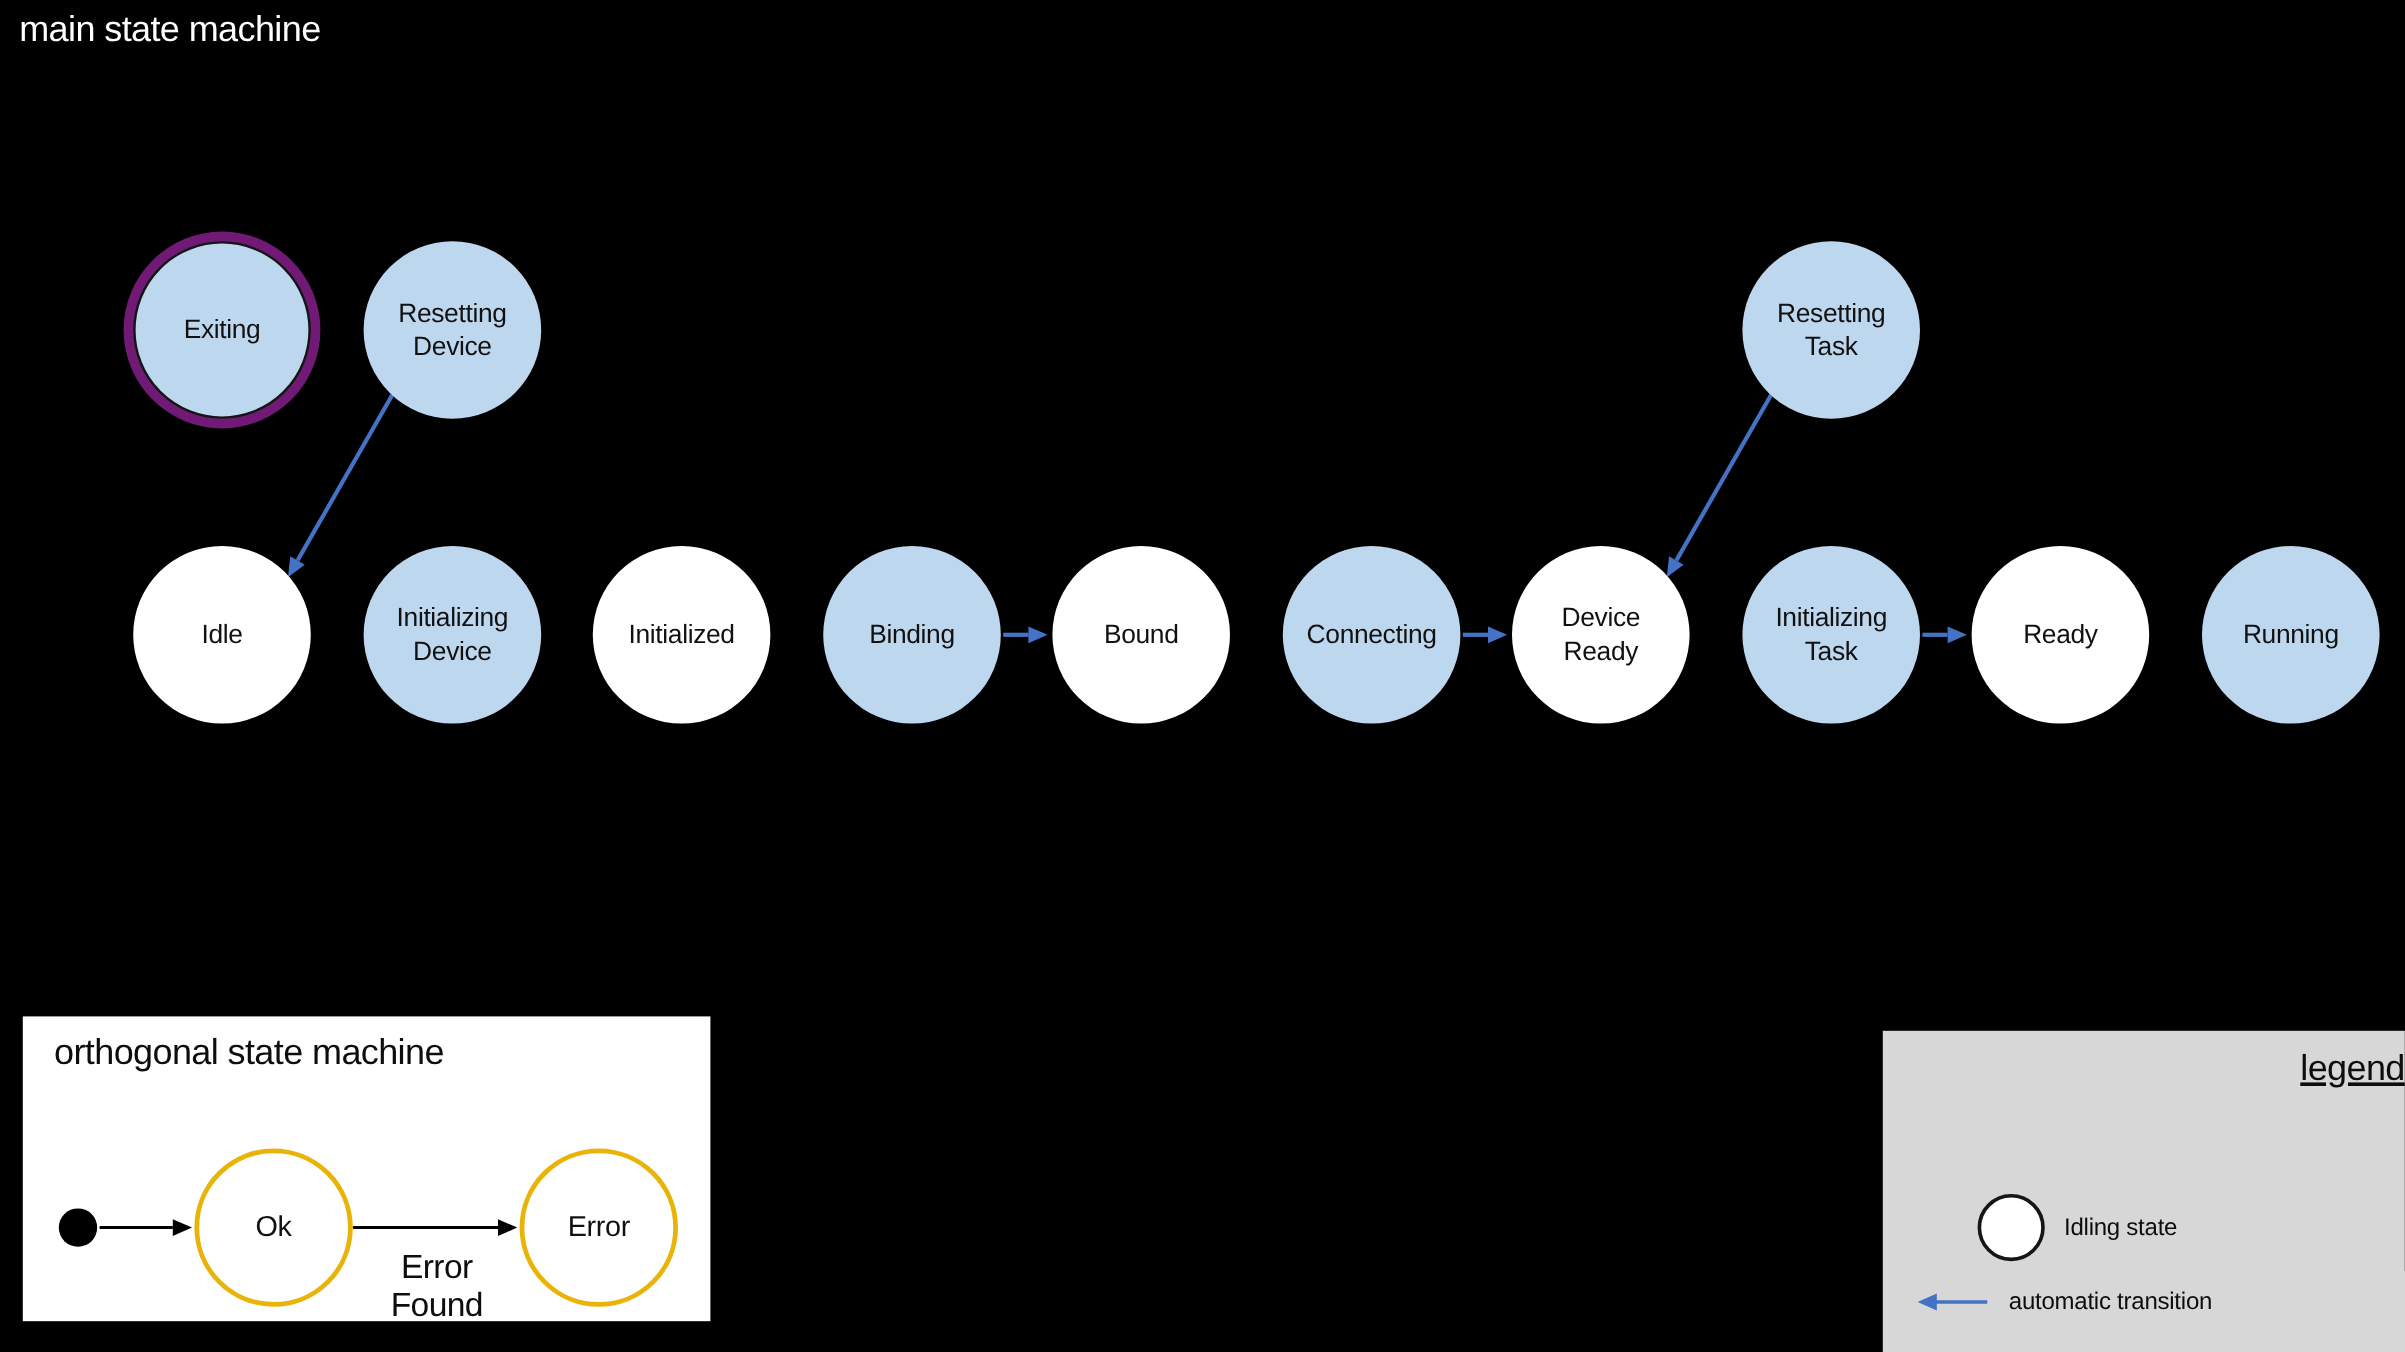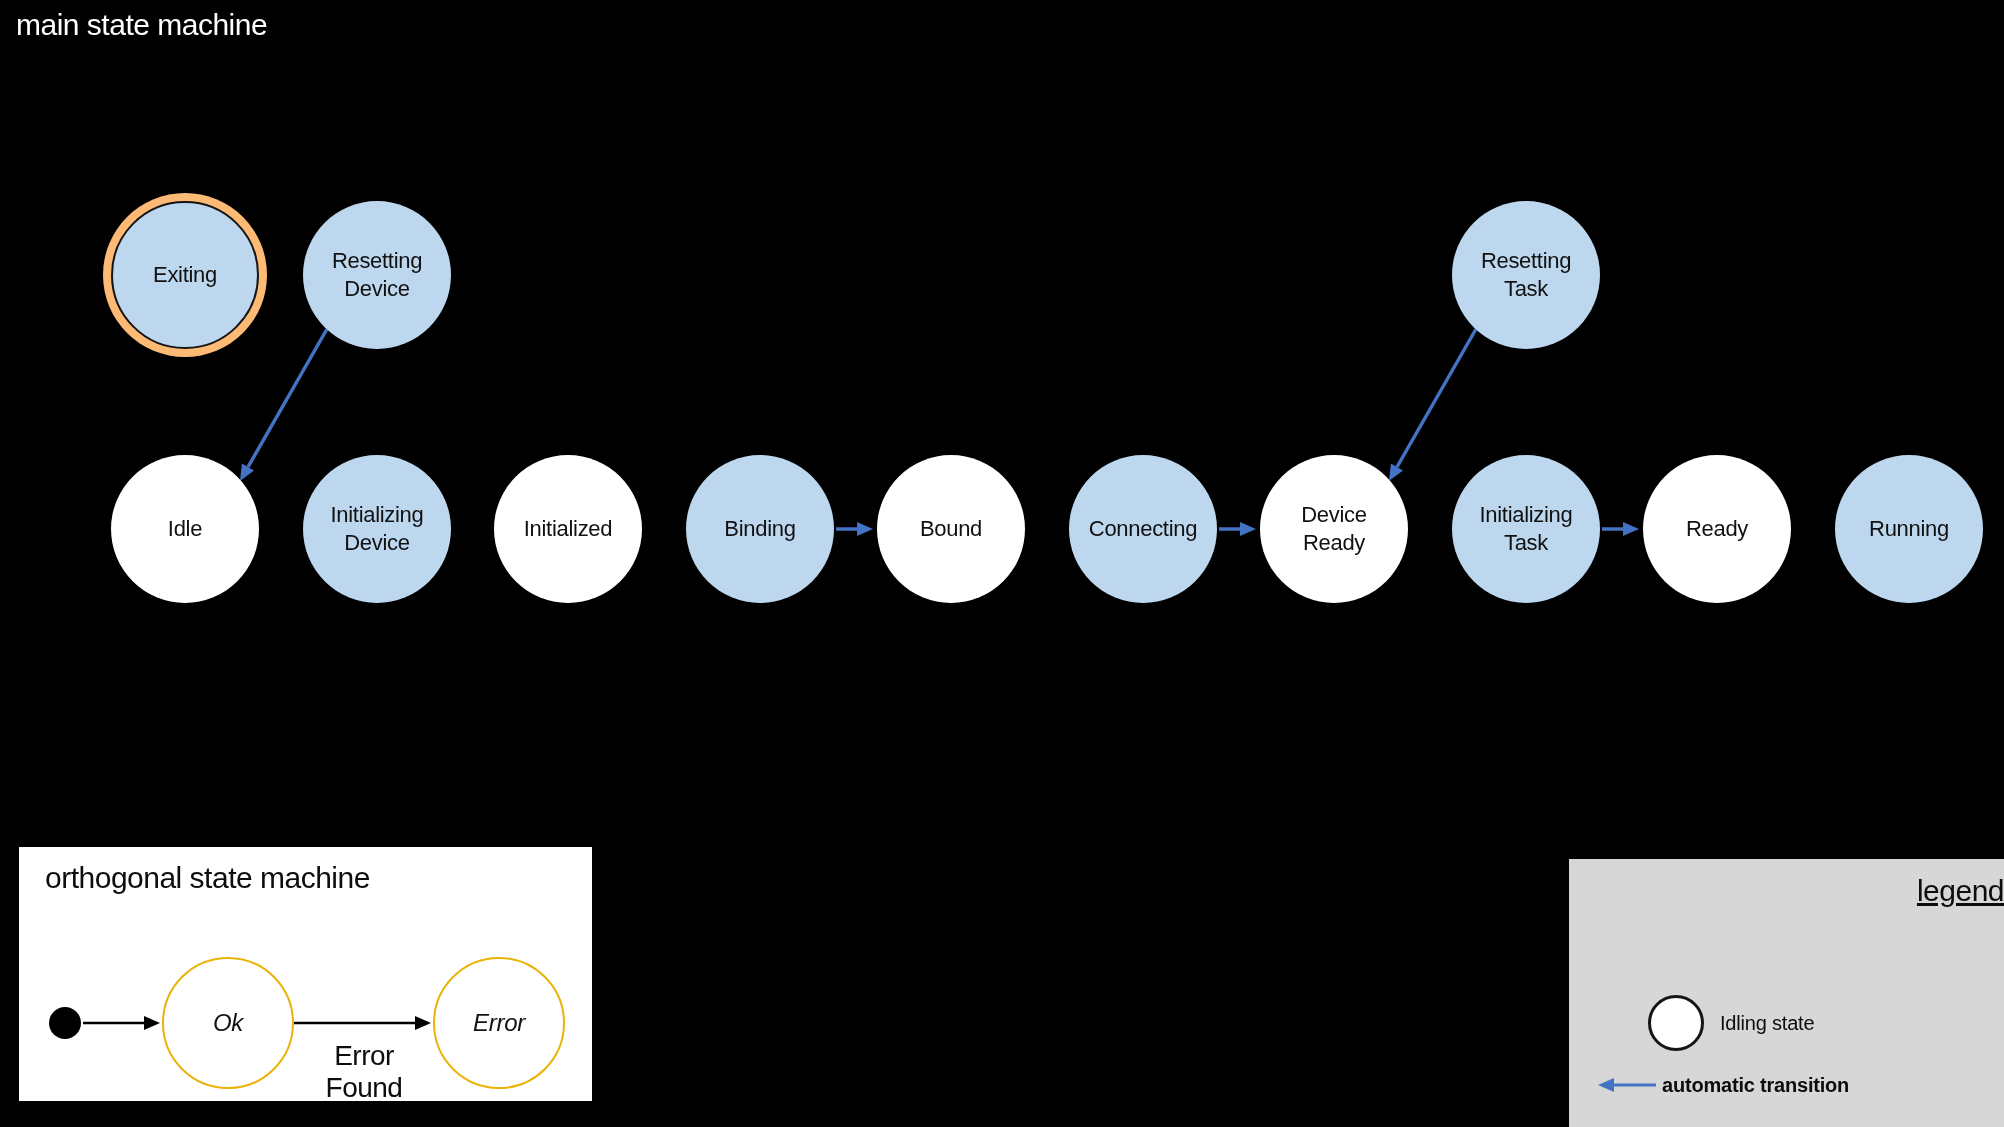--- a/index.html
+++ b/index.html
@@ -32,39 +32,39 @@
     display:flex;align-items:center;justify-content:center;
     text-align:center;white-space:pre-line;
     font-size:22px;line-height:28px;letter-spacing:-0.3px;
     color:var(--diagram-text);
   }
   .state.handler{background:var(--handler-state-fill);}
   .state.idling{background:var(--idling-state-fill);}
   .final-ring{
     position:absolute;z-index:2;left:103px;top:193px;
     width:164px;height:164px;border-radius:50%;
-    background:#fdba74;
+    background:#701a75;
     display:flex;align-items:center;justify-content:center;
   }
   .final-ring .state{position:static;width:148px;height:148px;border:2px solid #151515;}
   
   .ortho{
     position:absolute;left:19px;top:847px;width:573px;height:254px;
     background:#ffffff;z-index:2;padding-left:21px;
   }
   .ortho-title{
     position:absolute;left:26px;top:12px;
     font-size:30px;line-height:38px;letter-spacing:-0.5px;color:#0d0d0d;
   }
   .ortho svg{position:absolute;left:0;top:0;}
   .ortho .sub-state{
     position:absolute;width:132px;height:132px;border-radius:50%;
-    border:2px solid #eab308;background:#ffffff;
+    border:4px solid #eab308;background:#ffffff;
     display:flex;align-items:center;justify-content:center;
-    font-size:24px;letter-spacing:-0.3px;font-style:italic;
+    font-size:24px;letter-spacing:-0.3px;
   }
   .transition-caption{
     position:absolute;left:275px;top:193px;width:140px;
     text-align:center;font-size:28px;letter-spacing:-0.5px;color:#0d0d0d;
   }
   
   .legend{
     position:absolute;left:1569px;top:859px;width:435px;height:268px;
     background:var(--legend-background);z-index:2;
   }
@@ -79,21 +79,21 @@
   .legend-swatch{
     width:56px;height:56px;border-radius:50%;border:3px solid #151515;
     margin-left:31px;flex:0 0 auto;
   }
   .legend-swatch.handler{background:var(--handler-state-fill);}
   .legend-swatch.idling{background:#ffffff;}
   .legend-label{
     margin-left:16px;font-size:20px;letter-spacing:-0.2px;color:#0d0d0d;
   }
   .legend-arrow-svg{margin-left:29px;flex:0 0 auto;display:block;}
-  .legend-row.arrow-row .legend-label{margin-left:4px;font-weight:bold;}
+  .legend-row.arrow-row .legend-label{margin-left:16px;}
   .blue-line{stroke:var(--transition-blue);stroke-width:3.5;}
   .blue-head{fill:var(--transition-blue);}
   .black-line{stroke:#000000;stroke-width:2.5;}
   .black-head{fill:#000000;}
 </style>
 </head>
 <body>
 
 <div class="canvas">
 

